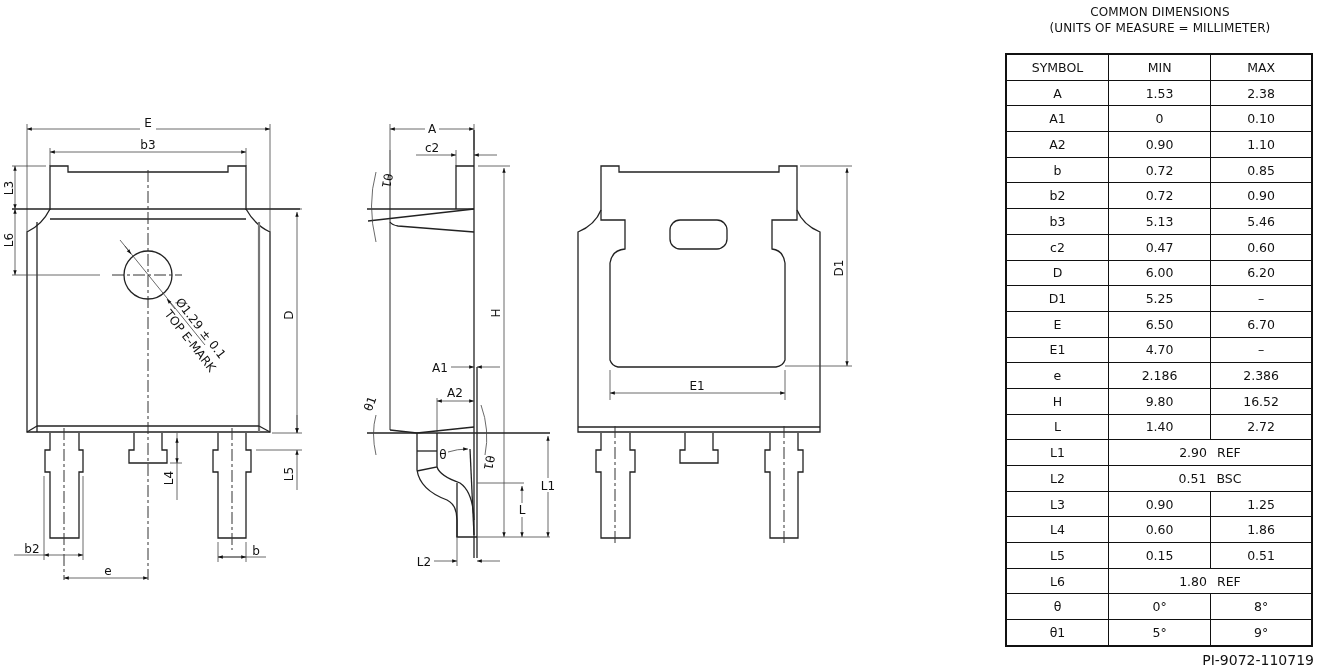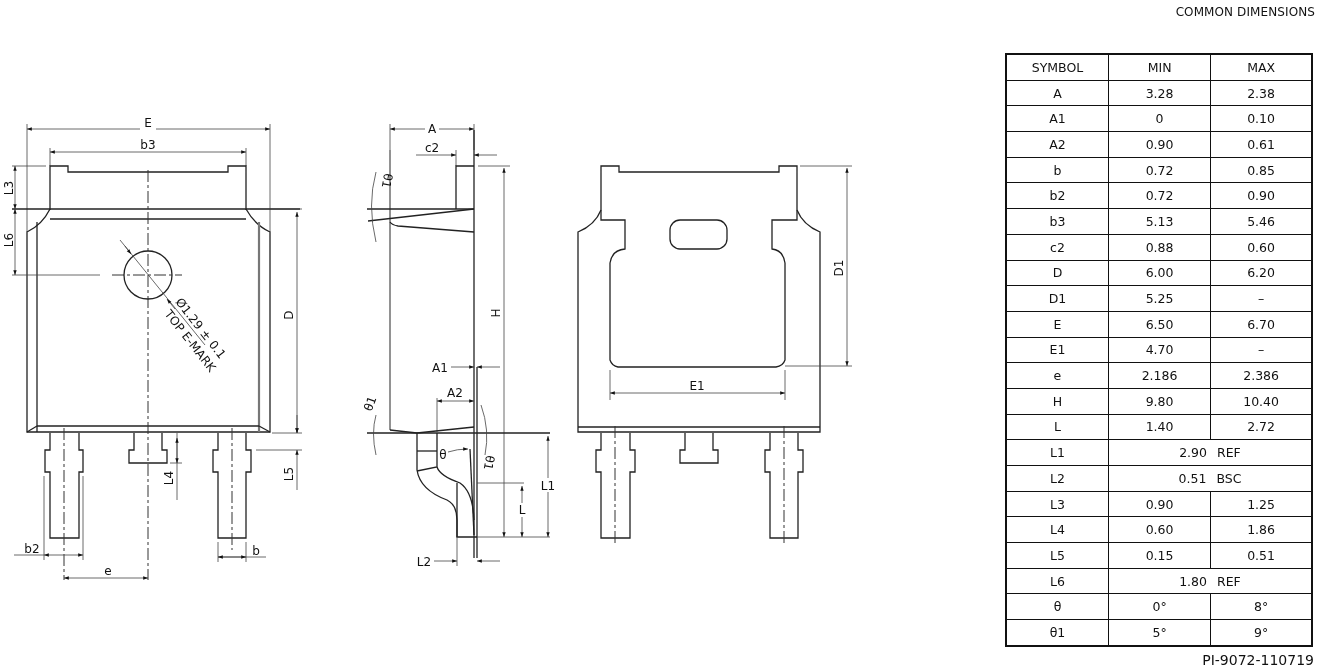--- a/index.html
+++ b/index.html
@@ -6,21 +6,21 @@
     body { width: 1320px; height: 670px; position: relative; overflow: hidden;
            font-family: "DejaVu Sans", sans-serif; color: #111; }
     #drawing { position: absolute; left: 0; top: 0; width: 970px; height: 670px; }
     #drawing text { font-family: "DejaVu Sans", sans-serif; font-size: 12px; fill: #111; }
     .ln { stroke: #222; stroke-width: 1.3; fill: none; }
     .thin { stroke: #444; stroke-width: 0.8; fill: none; }
     .cl { stroke: #333; stroke-width: 1; fill: none; stroke-dasharray: 12 3 3 3; }
     .gray { stroke: #777; stroke-width: 2.2; fill: none; }
 
     .table-block { position: absolute; left: 1005px; top: 0; width: 310px; }
-    .table-title { text-align: right; font-size: 12px; line-height: 16px; padding-top: 4px; letter-spacing: 0.1px; }
+    .table-title { text-align: center; font-size: 12px; line-height: 16px; padding-top: 4px; letter-spacing: 0.1px; }
     table.dims { position: absolute; top: 53px; left: 0; width: 308px; border-collapse: collapse;
                  border: 2px solid #111; font-size: 12.5px; }
     table.dims td, table.dims th { border: 1px solid #111; height: 24.7px; padding: 0; text-align: center;
                  font-weight: normal; }
     table.dims th { border-bottom: 1px solid #111; text-align: center; }
     table.dims col.c1 { width: 103px; }
     table.dims col.c2 { width: 103px; }
     table.dims col.c3 { width: 102px; }
     .merged span.sp { display: inline-block; width: 10px; }
     .code { position: absolute; right: 6px; top: 652px; font-size: 14px; }
@@ -208,68 +208,69 @@
     <line class="cl" x1="615" y1="426" x2="615" y2="545"></line>
     <path class="ln" d="M685,433 L685,450 L680,450 L680,463 L718,463 L718,450 L713,450 L713,433"></path>
     <path class="ln" d="M770,433 L770,450 L765,450 L765,472 L770,472 L770,538 L798,538 L798,472 L803,472 L803,450 L798,450 L798,433"></path>
     <line class="cl" x1="784" y1="426" x2="784" y2="545"></line>
   </g>
 </svg>
 
 <div class="table-block">
   <div class="table-title">
     <div>COMMON DIMENSIONS</div>
+    <div>(UNITS OF MEASURE = MILLIMETER)</div>
   </div>
   <table class="dims">
     <colgroup>
         <col class="c1">
         <col class="c2">
         <col class="c3">
       </colgroup>
     <thead>
       <tr>
         <th>SYMBOL</th>
         <th>MIN</th>
         <th>MAX</th>
       </tr>
     </thead>
     <tbody>
       <tr>
           <td>A</td>
-          <td>3.28</td>
+          <td>1.53</td>
           <td>2.38</td>
         </tr>
       <tr>
           <td>A1</td>
           <td>0</td>
           <td>0.10</td>
         </tr>
       <tr>
           <td>A2</td>
           <td>0.90</td>
-          <td>0.61</td>
+          <td>1.10</td>
         </tr>
       <tr>
           <td>b</td>
           <td>0.72</td>
           <td>0.85</td>
         </tr>
       <tr>
           <td>b2</td>
           <td>0.72</td>
           <td>0.90</td>
         </tr>
       <tr>
           <td>b3</td>
           <td>5.13</td>
           <td>5.46</td>
         </tr>
       <tr>
           <td>c2</td>
-          <td>0.88</td>
+          <td>0.47</td>
           <td>0.60</td>
         </tr>
       <tr>
           <td>D</td>
           <td>6.00</td>
           <td>6.20</td>
         </tr>
       <tr>
           <td>D1</td>
           <td>5.25</td>
@@ -286,21 +287,21 @@
           <td>–</td>
         </tr>
       <tr>
           <td>e</td>
           <td>2.186</td>
           <td>2.386</td>
         </tr>
       <tr>
           <td>H</td>
           <td>9.80</td>
-          <td>10.40</td>
+          <td>16.52</td>
         </tr>
       <tr>
           <td>L</td>
           <td>1.40</td>
           <td>2.72</td>
         </tr>
       <tr class="merged">
           <td>L1</td>
           <td colspan="2"><span>2.90</span><span class="sp"></span><span>REF</span></td>
         </tr>

